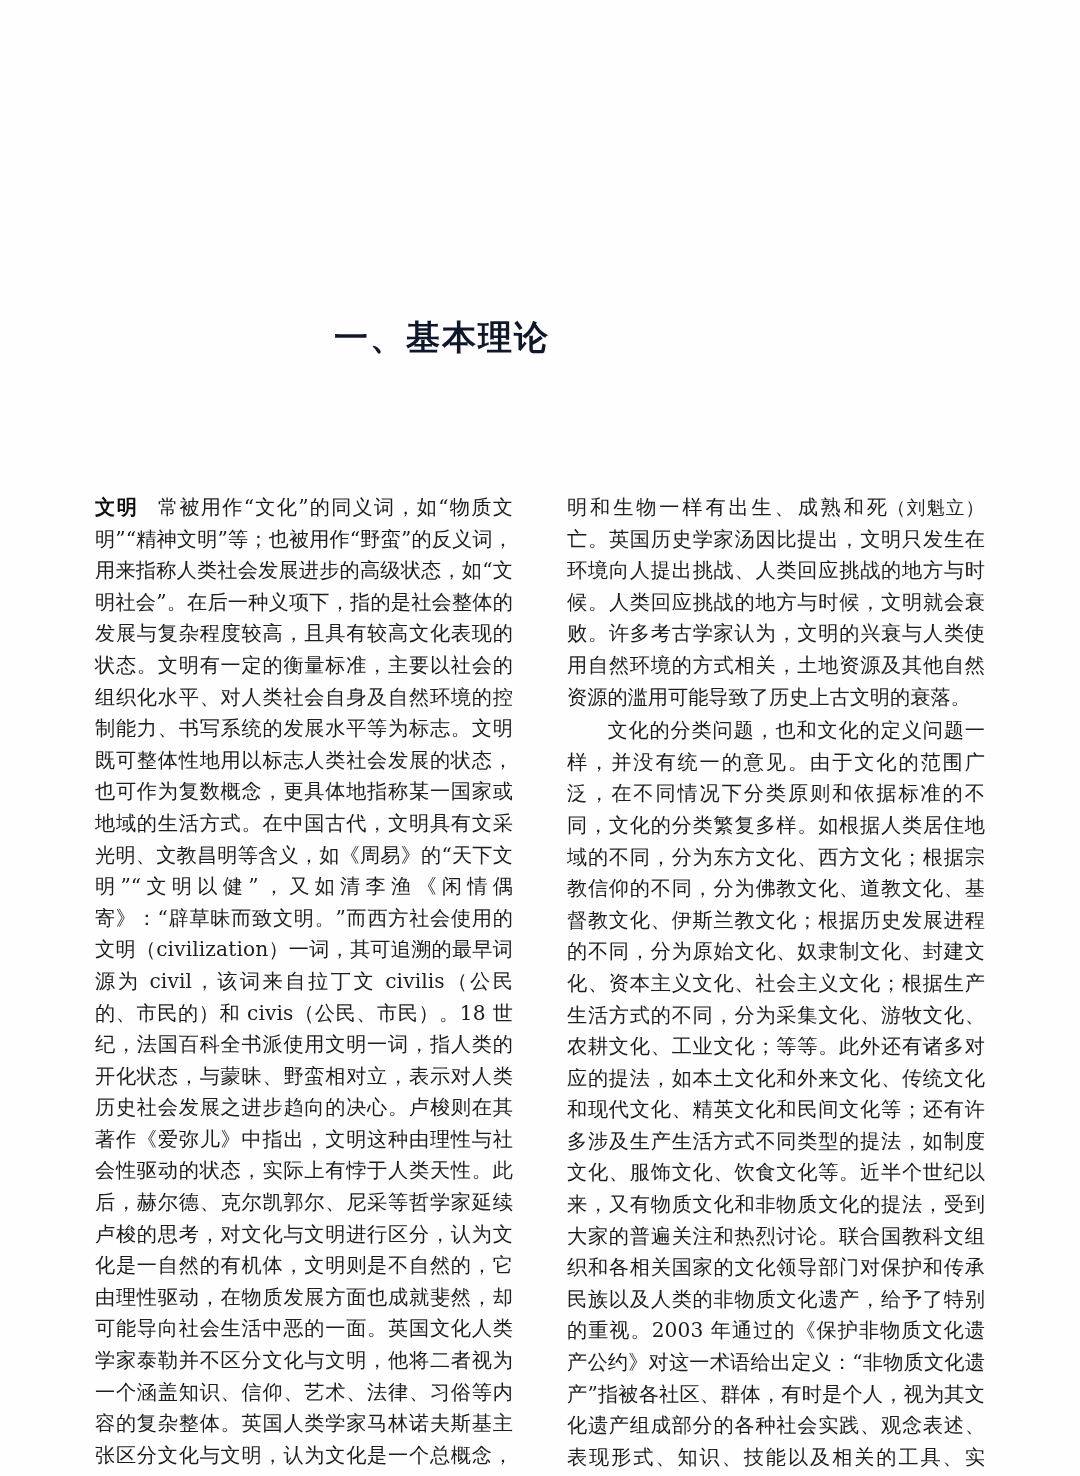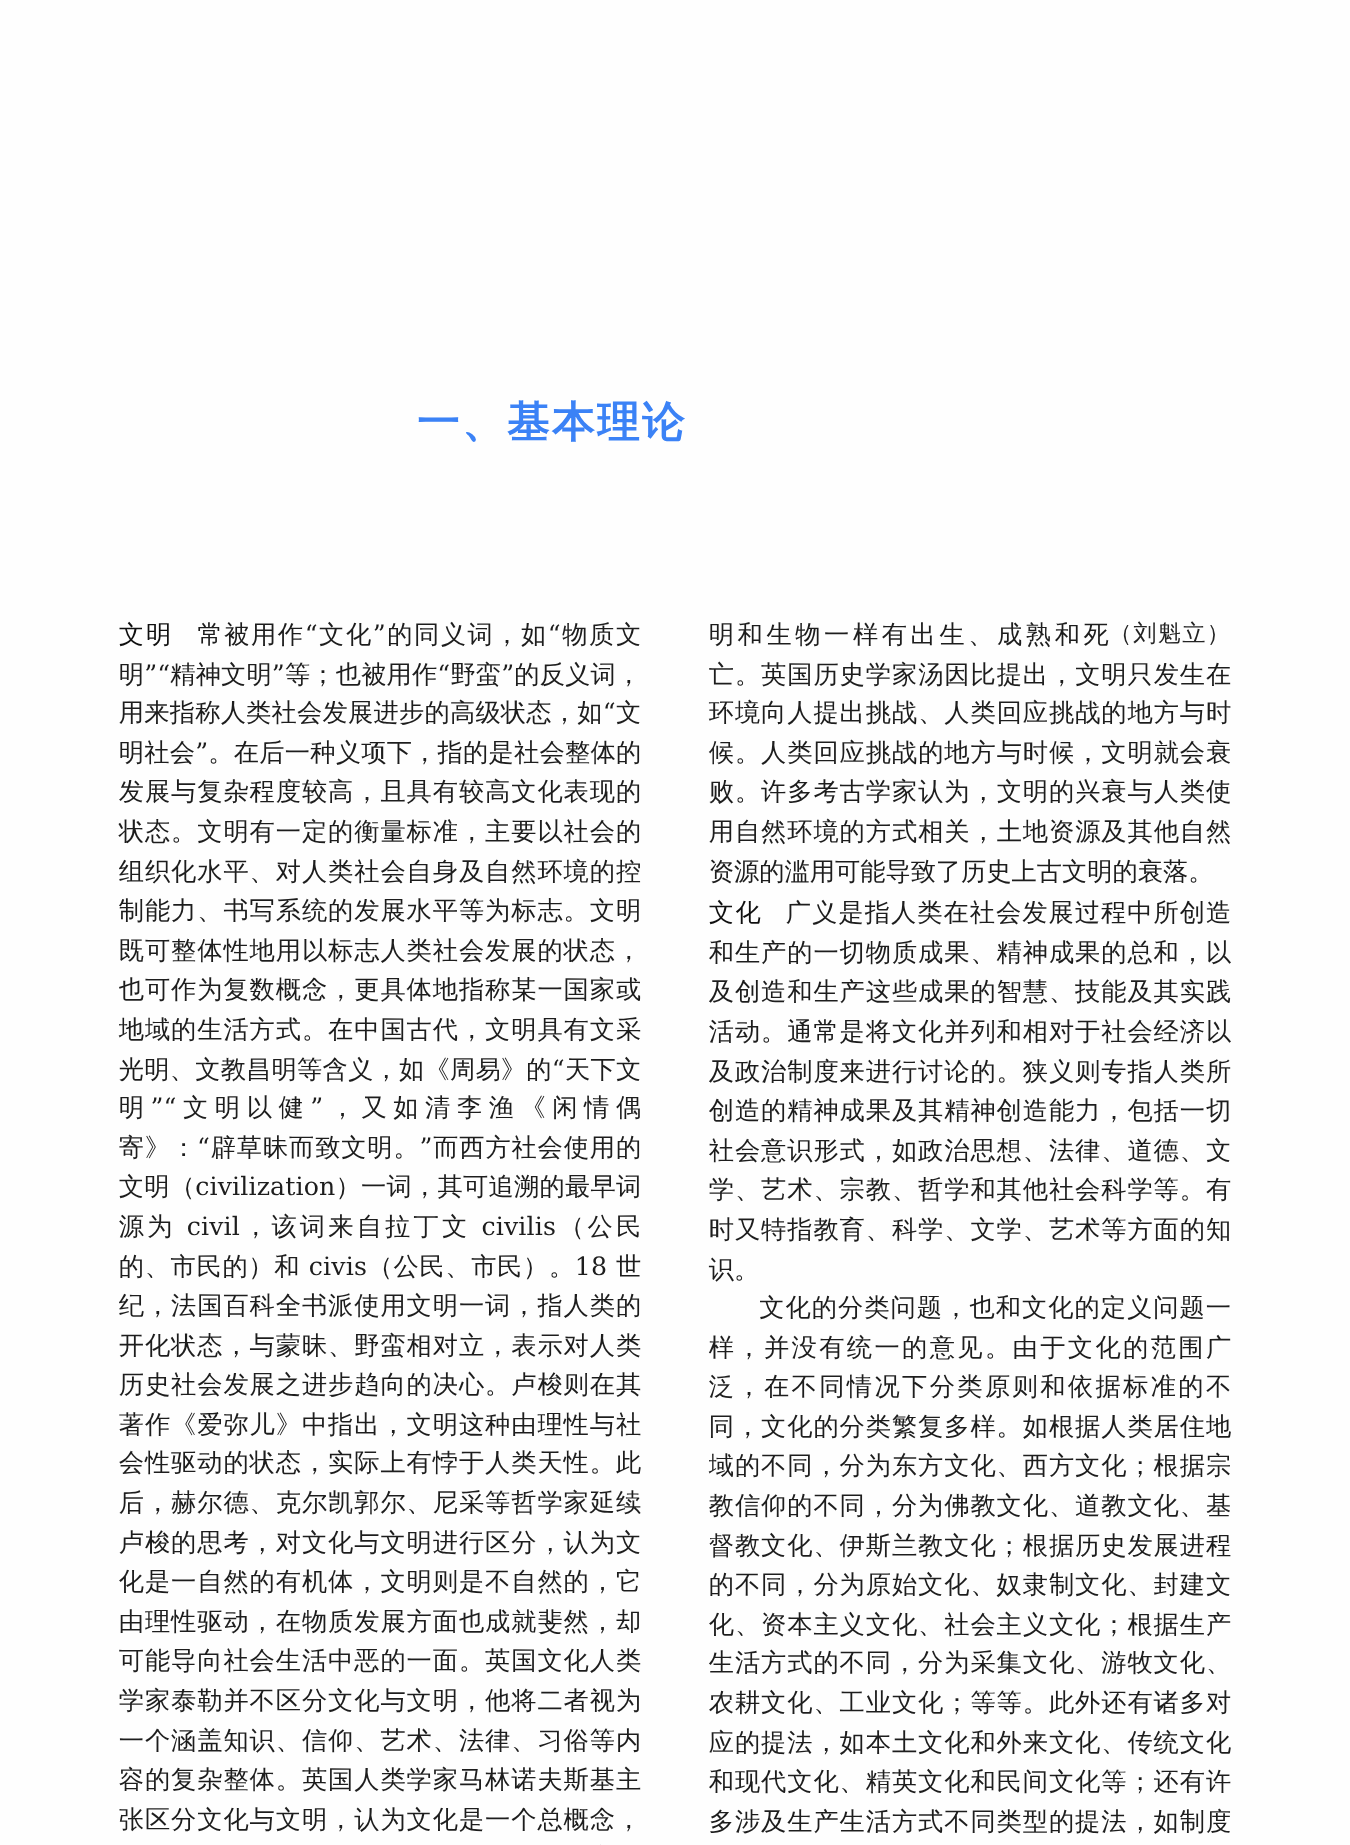--- a/index.html
+++ b/index.html
@@ -19,21 +19,21 @@
   .page-title {
     position: absolute;
     top: 292px;
     left: 0;
     width: 884px;
     text-align: center;
     font-family: "DejaVu Sans", "Liberation Sans", sans-serif;
     font-weight: 700;
     font-size: 34px;
     letter-spacing: 2px;
-    color: #3b82f6;
+    color: #0f172a;
   }
   .columns {
     position: absolute;
     top: 492px;
     left: 95px;
     width: 890px;
     display: flex;
     flex-direction: row;
     gap: 54px;
   }
@@ -53,21 +53,21 @@
     text-align: justify;
     text-justify: inter-character;
     letter-spacing: 0.1px;
     color: #1d1d1d;
   }
   .para.indent {
     text-indent: 2em;
   }
   .headword {
     font-family: "DejaVu Sans", "Liberation Sans", sans-serif;
-    font-weight: 400;
+    font-weight: 700;
     font-size: 20.2px;
     letter-spacing: 0.5px;
     color: #0f0f0f;
     margin-top: 23px;
   }
   .hw-gap {
     display: inline-block;
     width: 0.9em;
   }
   .attrib-line {
@@ -106,21 +106,20 @@
       </div>
     </div>
 
     <div class="col">
 
       <div class="entry clearfix">
         <p class="attrib-line"><span class="attrib">（刘魁立）</span><span>明和生物一样有出生、成熟和死亡。英国历史学家汤因比提出，文明只发生在环境向人提出挑战、人类回应挑战的地方与时候。人类回应挑战的地方与时候，文明就会衰败。许多考古学家认为，文明的兴衰与人类使用自然环境的方式相关，土地资源及其他自然资源的滥用可能导致了历史上古文明的衰落。</span></p>
       </div>
 
       <div class="entry">
-        <p class="para"><span class="headword">文化</span><span class="hw-gap"></span><span>广义是指人类在社会发展过程中所创造和生产的一切物质成果、精神成果的总和，以及创造和生产这些成果的智慧、技能及其实践活动。通常是将文化并列和相对于社会经济以及政治制度来进行讨论的。狭义则专指人类所创造的精神成果及其精神创造能力，包括一切社会意识形式，如政治思想、法律、道德、文学、艺术、宗教、哲学和其他社会科学等。有时又特指教育、科学、文学、艺术等方面的知识。</span></p>
         <p class="para indent">文化的分类问题，也和文化的定义问题一样，并没有统一的意见。由于文化的范围广泛，在不同情况下分类原则和依据标准的不同，文化的分类繁复多样。如根据人类居住地域的不同，分为东方文化、西方文化；根据宗教信仰的不同，分为佛教文化、道教文化、基督教文化、伊斯兰教文化；根据历史发展进程的不同，分为原始文化、奴隶制文化、封建文化、资本主义文化、社会主义文化；根据生产生活方式的不同，分为采集文化、游牧文化、农耕文化、工业文化；等等。此外还有诸多对应的提法，如本土文化和外来文化、传统文化和现代文化、精英文化和民间文化等；还有许多涉及生产生活方式不同类型的提法，如制度文化、服饰文化、饮食文化等。近半个世纪以来，又有物质文化和非物质文化的提法，受到大家的普遍关注和热烈讨论。联合国教科文组织和各相关国家的文化领导部门对保护和传承民族以及人类的非物质文化遗产，给予了特别的重视。2003 年通过的《保护非物质文化遗产公约》对这一术语给出定义：“非物质文化遗产”指被各社区、群体，有时是个人，视为其文化遗产组成部分的各种社会实践、观念表述、表现形式、知识、技能以及相关的工具、实物、手工艺品和文化场所。这种非物质文化遗产世代相传，在各社区和群体适应周围环境及与自然和历史的互动中，被不断地再创造，为这些社区和群体提供认同</p>
       </div>
 
     </div>
 
   </div>
 
 </div>
 
 </body></html>

